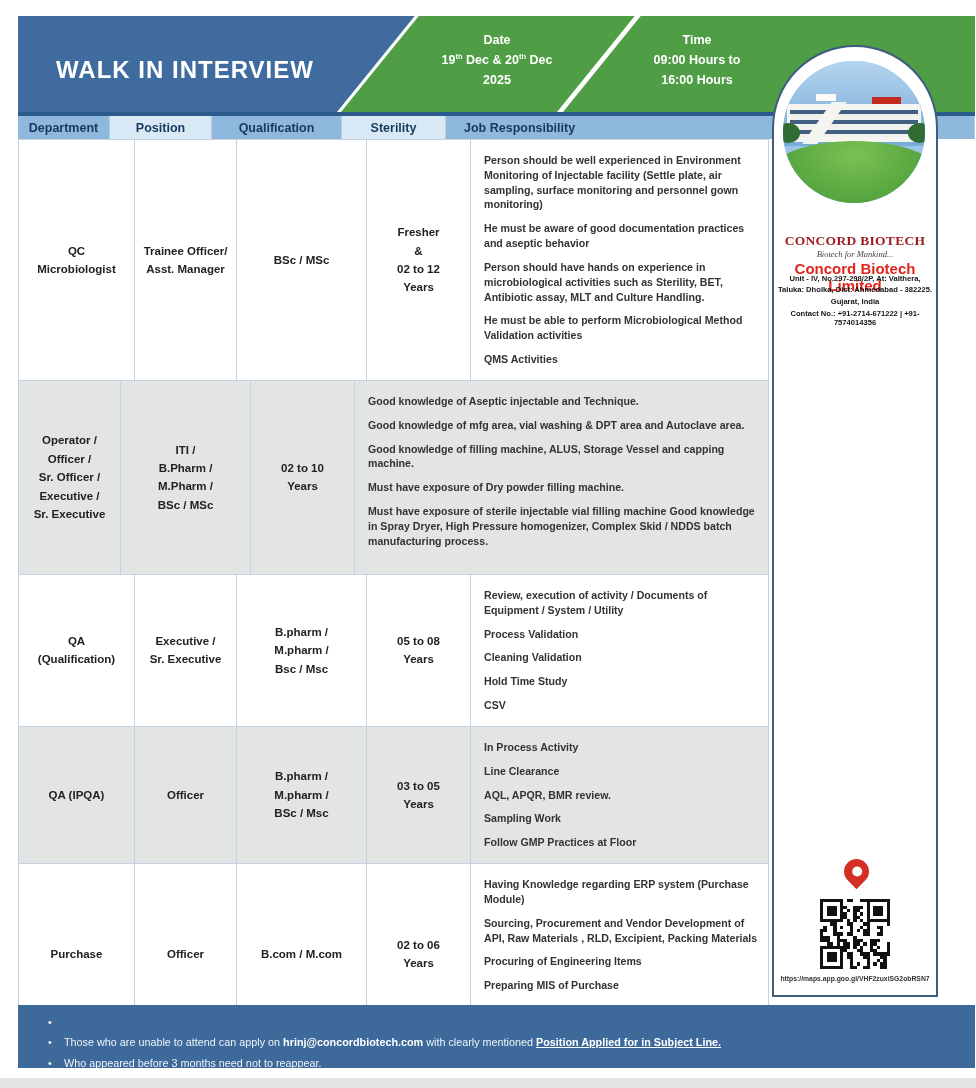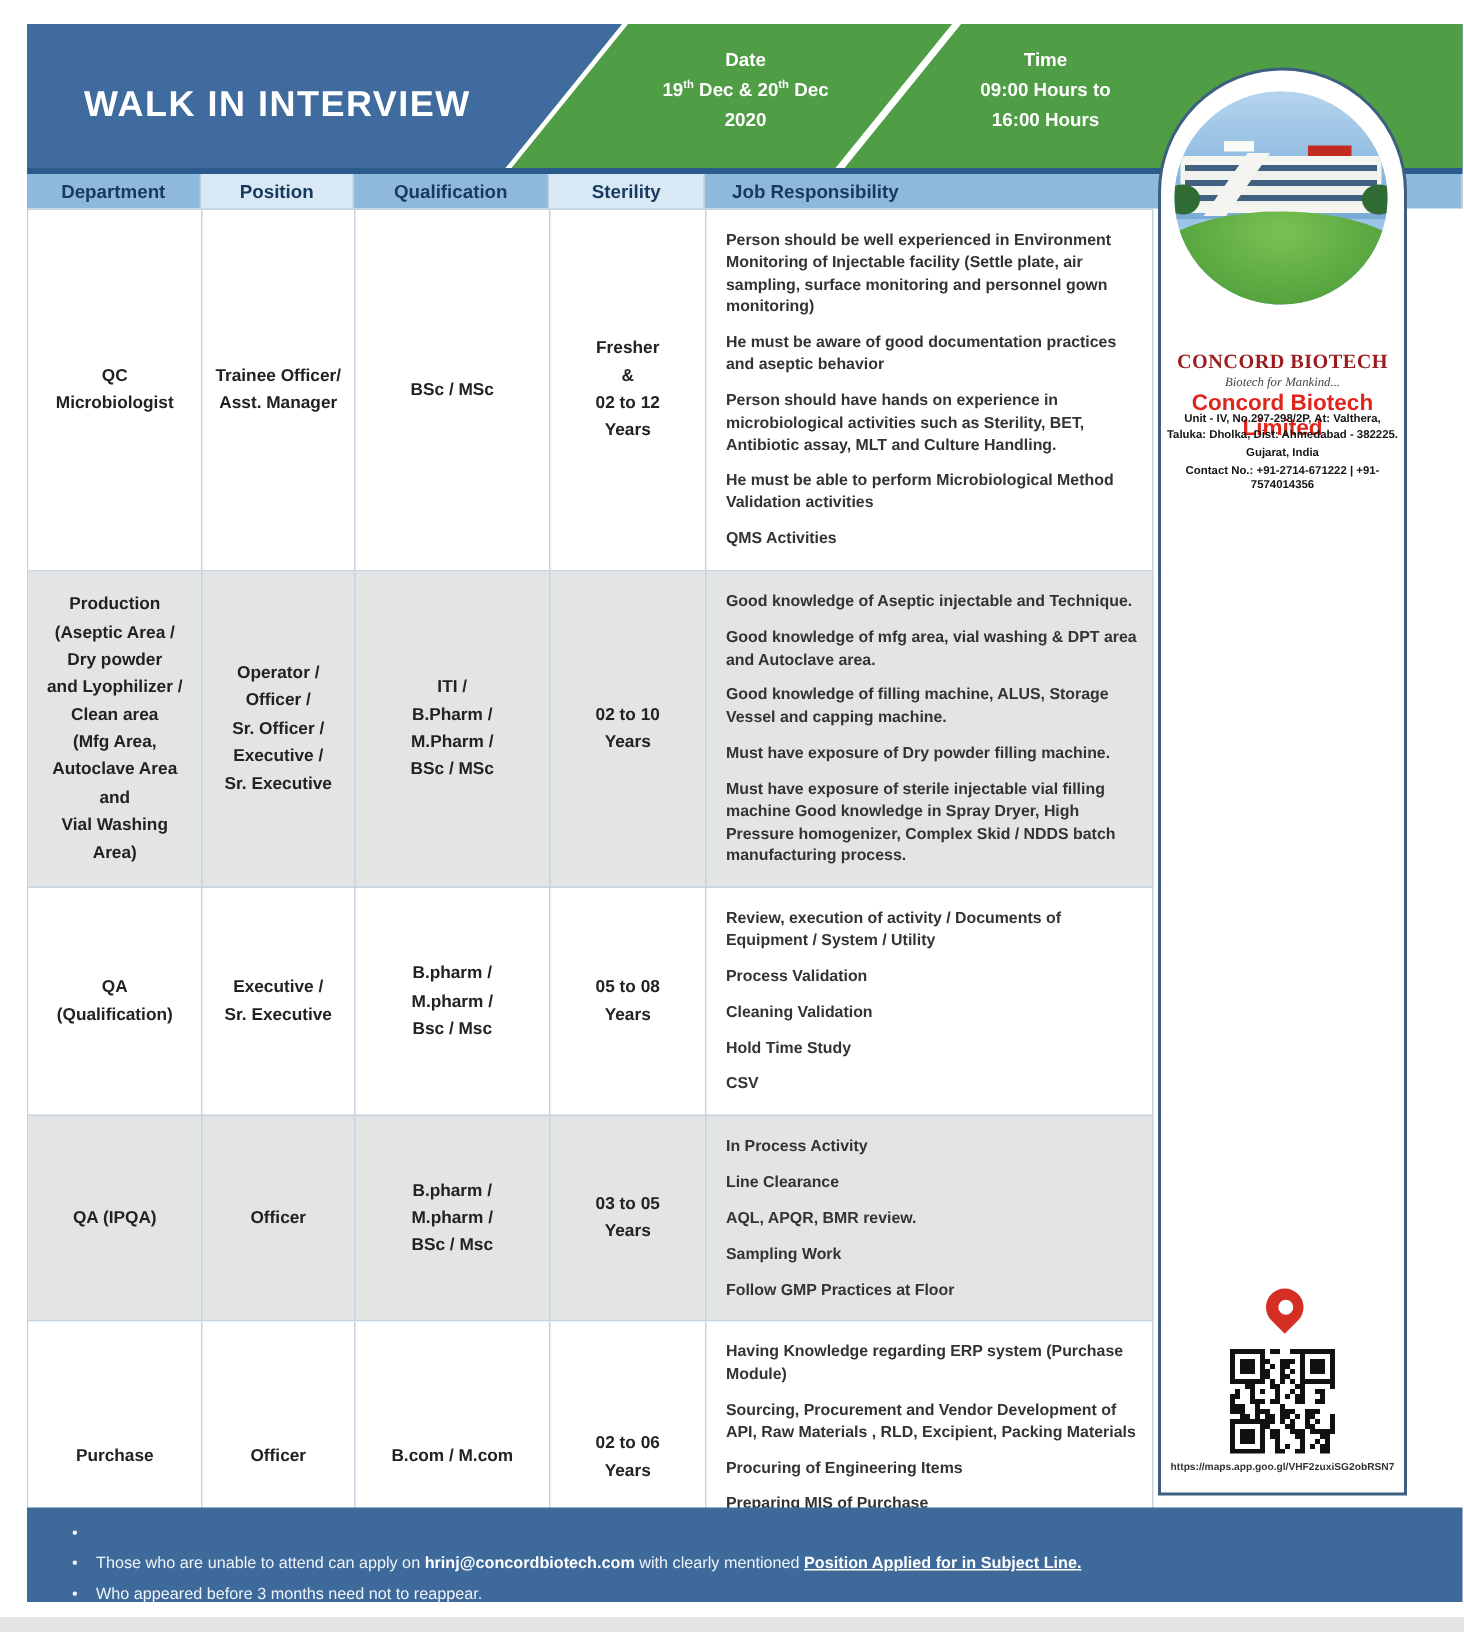--- a/index.html
+++ b/index.html
@@ -20,21 +20,21 @@
   .hdr-date{left:388px;width:182px;}
   .hdr-time{left:598px;width:162px;}
   .hdr-block sup{font-size:7.5px;vertical-align:super;}
 
   
   .thead{position:absolute;left:18px;top:112px;width:957px;height:27px;box-sizing:border-box;
          border-top:4px solid #2b5a8c;display:flex;background:#8fb9dc;}
   .th{display:flex;align-items:center;justify-content:center;font-weight:bold;
       font-size:12.5px;color:#16395e;box-sizing:border-box;border-right:1px solid #b9cede;}
   .th.light{background:#d9e8f5;}
-  .th-dept{width:116px;}.th-pos{width:102px;}.th-qual{width:130px;}.th-exp{width:104px;}
+  .th-dept{width:92px;}.th-pos{width:102px;}.th-qual{width:130px;}.th-exp{width:104px;}
   .th-resp{flex:1;justify-content:flex-start;padding-left:18px;}
 
   .tbody{position:absolute;left:18px;top:139px;width:750px;border-left:1px solid #c6d3e0;
          border-top:1px solid #c6d3e0;}
   .row{display:flex;background:#fff;border-bottom:1px solid #c6d3e0;}
   .row.alt{background:#e3e4e4;}
   .cell{box-sizing:border-box;border-right:1px solid #c6d3e0;display:flex;align-items:center;
         justify-content:center;text-align:center;font-weight:bold;color:#222;
         font-size:11.5px;line-height:1.6;white-space:pre-line;padding:4px 2px;}
   .c-dept{width:116px;}.c-pos{width:102px;}.c-qual{width:130px;}.c-exp{width:104px;}
@@ -90,21 +90,21 @@
 
 <div class="page">
 
   <div class="header-band">
     <div class="green-wedge"></div>
     <div class="header-slash"></div>
     <div class="walk-title">WALK IN INTERVIEW</div>
     <div class="hdr-block hdr-date">
       <div>Date</div>
       <div><span>19</span><sup>th</sup><span> Dec &amp; 20</span><sup>th</sup><span> Dec</span></div>
-      <div>2020</div>
+      <div>2025</div>
     </div>
     <div class="hdr-block hdr-time">
       <div>Time</div>
       <div>09:00 Hours to</div>
       <div>16:00 Hours</div>
     </div>
   </div>
 
   <div class="thead">
     <div class="th th-dept">Department</div>
@@ -129,30 +129,20 @@
       <div class="cell c-resp">
         <p>Person should be well experienced in Environment Monitoring of Injectable facility (Settle plate, air sampling, surface monitoring and personnel gown monitoring)</p>
         <p>He must be aware of good documentation practices and aseptic behavior</p>
         <p>Person should have hands on experience in microbiological activities such as Sterility, BET, Antibiotic assay, MLT and Culture Handling.</p>
         <p>He must be able to perform Microbiological Method Validation activities</p>
         <p>QMS Activities</p>
       </div>
     </div>
 
     <div class="row r2 alt">
-      <div class="cell c-dept">Production
-(Aseptic Area /
-Dry powder
-and Lyophilizer /
-Clean area
-(Mfg Area,
-Autoclave Area
-and
-Vial Washing
-Area)</div>
       <div class="cell c-pos">Operator /
 Officer /
 Sr. Officer /
 Executive /
 Sr. Executive</div>
       <div class="cell c-qual">ITI /
 B.Pharm /
 M.Pharm /
 BSc / MSc</div>
       <div class="cell c-exp">02 to 10

